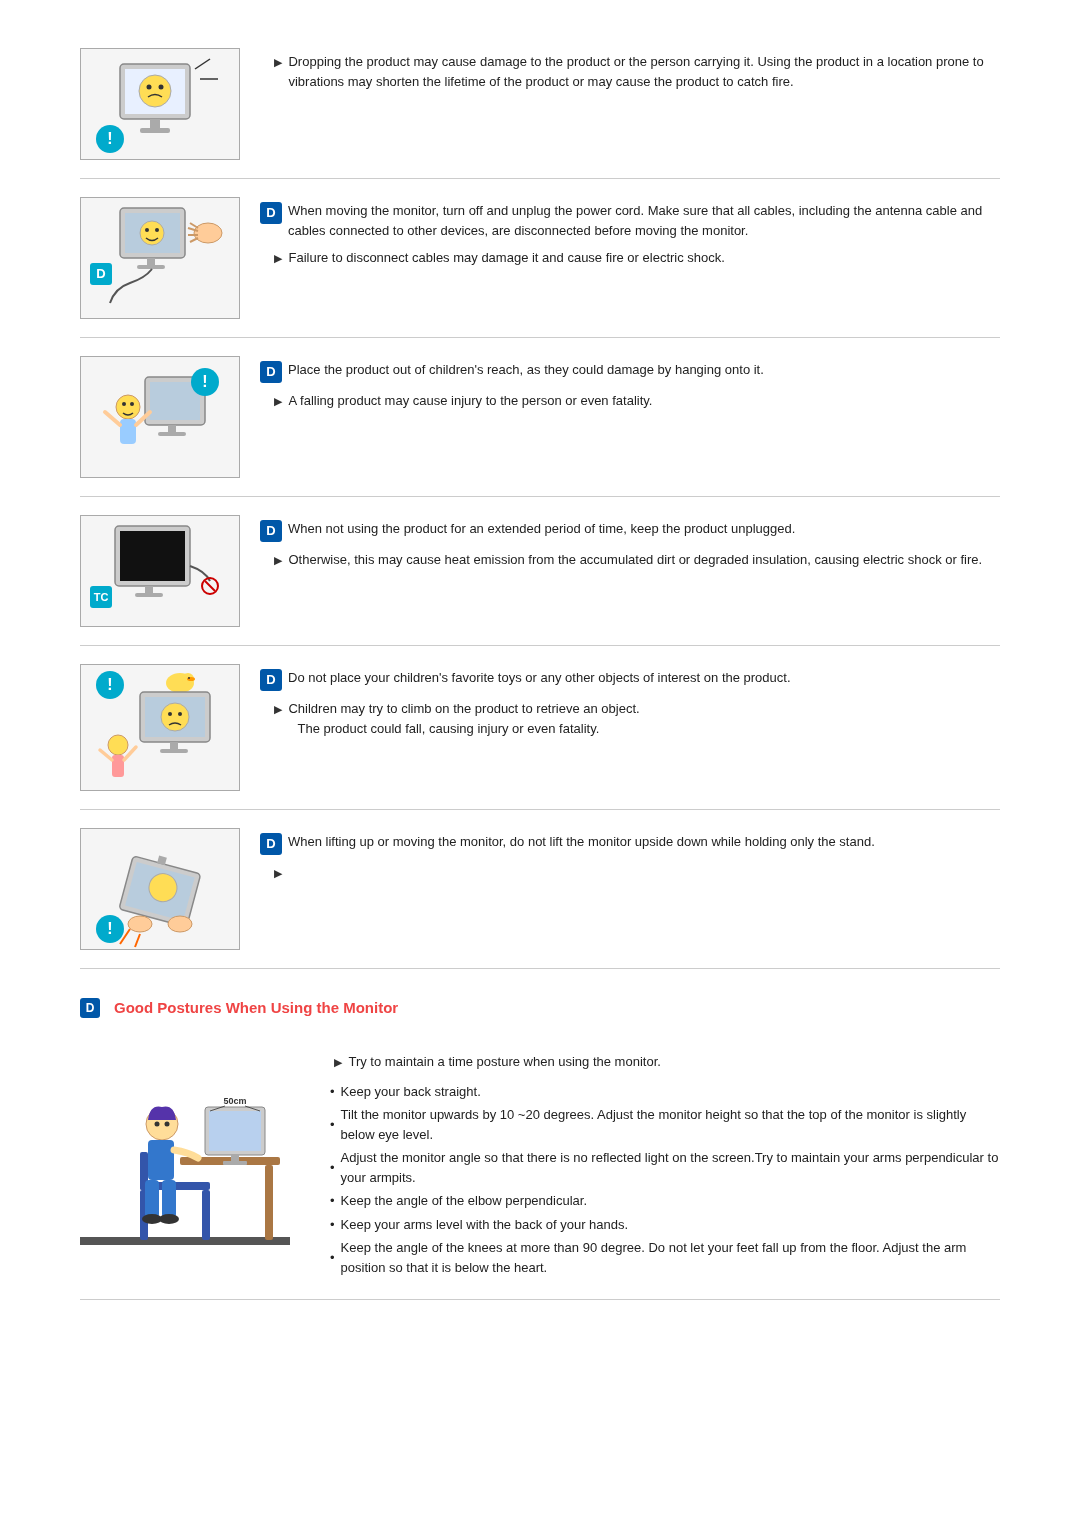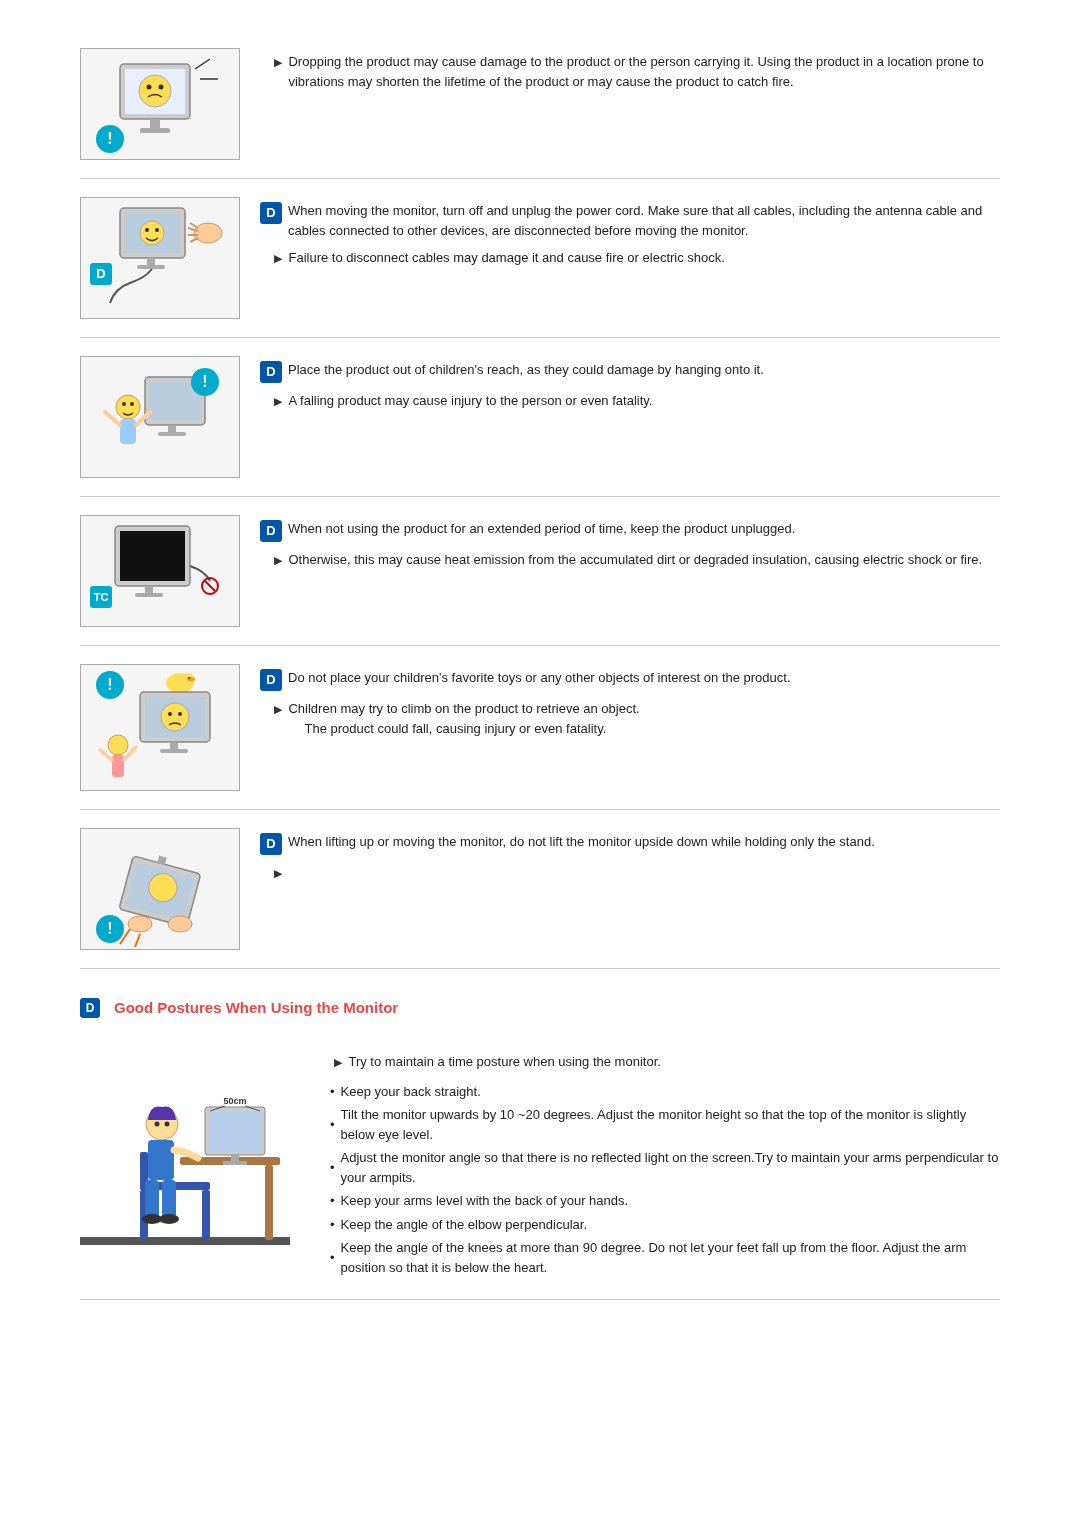--- a/index.html
+++ b/index.html
@@ -299,21 +299,21 @@
     </div>
     <div class="section-text">
       <div class="main-point">
         <div class="note-icon">D</div>
         <span>Do not place your children's favorite toys or any other objects of interest on the product.</span>
       </div>
       <div class="sub-point" style="margin-bottom:0;">
         <span class="arrow">▶</span>
         <div>
           <div>Children may try to climb on the product to retrieve an object.</div>
-          <div style="margin-left:16px;">The product could fall, causing injury or even fatality.</div>
+          <div style="margin-left:9px;">The product could fall, causing injury or even fatality.</div>
         </div>
       </div>
     </div>
   </div>
 
   <div class="section">
     <div class="section-image illus-box">
       <svg width="140" height="120" viewBox="0 0 140 120">
 
         <circle cx="20" cy="100" r="14" fill="#00aacc"></circle>
@@ -401,25 +401,25 @@
         <li>
             <span>Keep your back straight.</span>
           </li>
         <li>
             <span>Tilt the monitor upwards by 10 ~20 degrees. Adjust the monitor height so that the top of the monitor is slightly below eye level.</span>
           </li>
         <li>
             <span>Adjust the monitor angle so that there is no reflected light on the screen.Try to maintain your arms perpendicular to your armpits.</span>
           </li>
         <li>
+            <span>Keep the angle of the elbow perpendicular.</span>
+          </li>
+        <li>
             <span>Keep your arms level with the back of your hands.</span>
           </li>
         <li>
-            <span>Keep the angle of the elbow perpendicular.</span>
-          </li>
-        <li>
             <span>Keep the angle of the knees at more than 90 degree. Do not let your feet fall up from the floor. Adjust the arm position so that it is below the heart.</span>
           </li>
       </ul>
     </div>
   </div>
 
 </div>
 
 </body></html>

